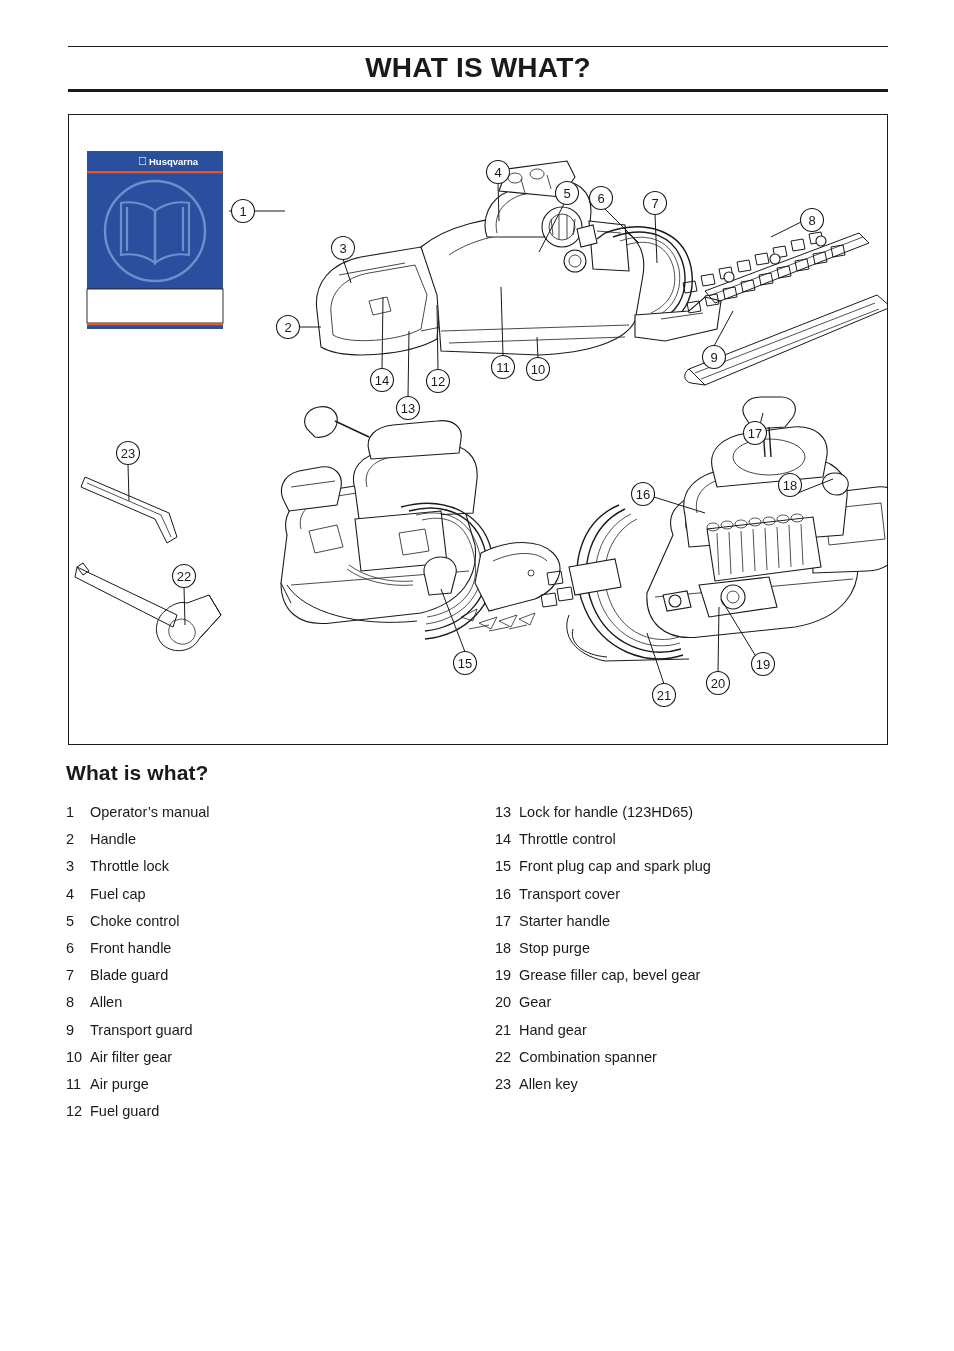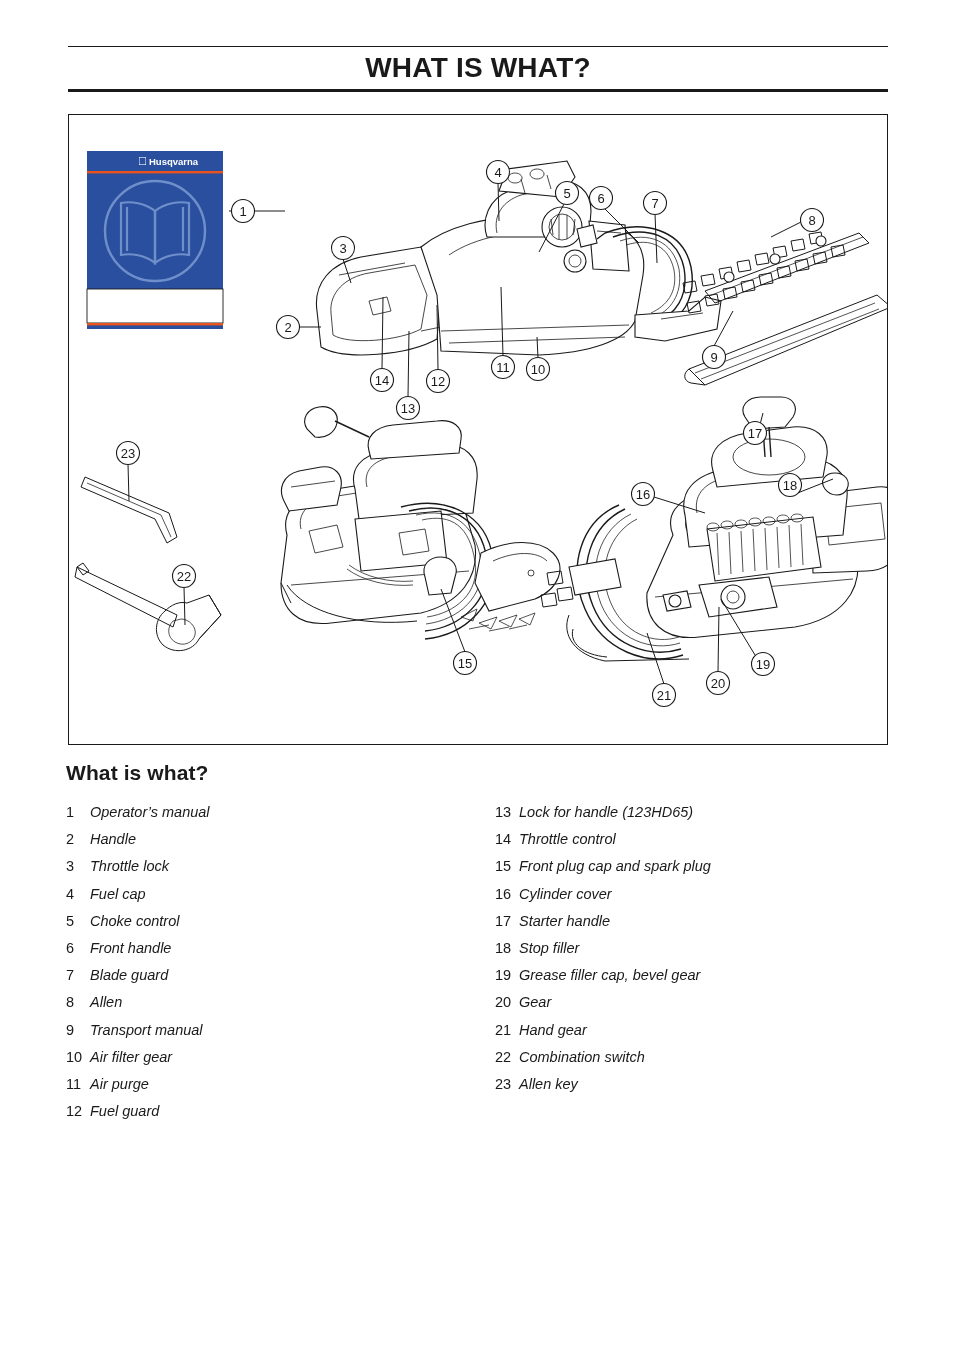--- a/index.html
+++ b/index.html
@@ -58,21 +58,21 @@
     align-items: baseline;
     height: 27.2px;
     font-size: 14.5px;
     line-height: 27.2px;
   }
   .list-num {
     width: 24px;
     flex: 0 0 24px;
     text-align: left;
   }
-  .list-label { flex: 1 1 auto; white-space: nowrap; font-style: italic; }
+  .list-label { flex: 1 1 auto; white-space: nowrap; }
 
   
   .footer {
     position: absolute;
     right: 66px; top: 1347px;
     font-size: 14px;
     text-align: right;
     white-space: nowrap;
     font-weight: bold;
   }
@@ -495,21 +495,21 @@
     <div class="list-row">
       <span class="list-num">7</span>
       <span class="list-label">Blade guard</span>
     </div>
     <div class="list-row">
       <span class="list-num">8</span>
       <span class="list-label">Allen</span>
     </div>
     <div class="list-row">
       <span class="list-num">9</span>
-      <span class="list-label">Transport manual</span>
+      <span class="list-label">Transport guard</span>
     </div>
     <div class="list-row">
       <span class="list-num">10</span>
       <span class="list-label">Air filter gear</span>
     </div>
     <div class="list-row">
       <span class="list-num">11</span>
       <span class="list-label">Air purge</span>
     </div>
     <div class="list-row">
@@ -525,45 +525,45 @@
     <div class="list-row">
       <span class="list-num">14</span>
       <span class="list-label">Throttle control</span>
     </div>
     <div class="list-row">
       <span class="list-num">15</span>
       <span class="list-label">Front plug cap and spark plug</span>
     </div>
     <div class="list-row">
       <span class="list-num">16</span>
-      <span class="list-label">Cylinder cover</span>
+      <span class="list-label">Transport cover</span>
     </div>
     <div class="list-row">
       <span class="list-num">17</span>
       <span class="list-label">Starter handle</span>
     </div>
     <div class="list-row">
       <span class="list-num">18</span>
-      <span class="list-label">Stop filler</span>
+      <span class="list-label">Stop purge</span>
     </div>
     <div class="list-row">
       <span class="list-num">19</span>
       <span class="list-label">Grease filler cap, bevel gear</span>
     </div>
     <div class="list-row">
       <span class="list-num">20</span>
       <span class="list-label">Gear</span>
     </div>
     <div class="list-row">
       <span class="list-num">21</span>
       <span class="list-label">Hand gear</span>
     </div>
     <div class="list-row">
       <span class="list-num">22</span>
-      <span class="list-label">Combination switch</span>
+      <span class="list-label">Combination spanner</span>
     </div>
     <div class="list-row">
       <span class="list-num">23</span>
       <span class="list-label">Allen key</span>
     </div>
   </div>
 
 <div class="footer">
   <span>English –</span>
   <span class="pageno">5</span>

